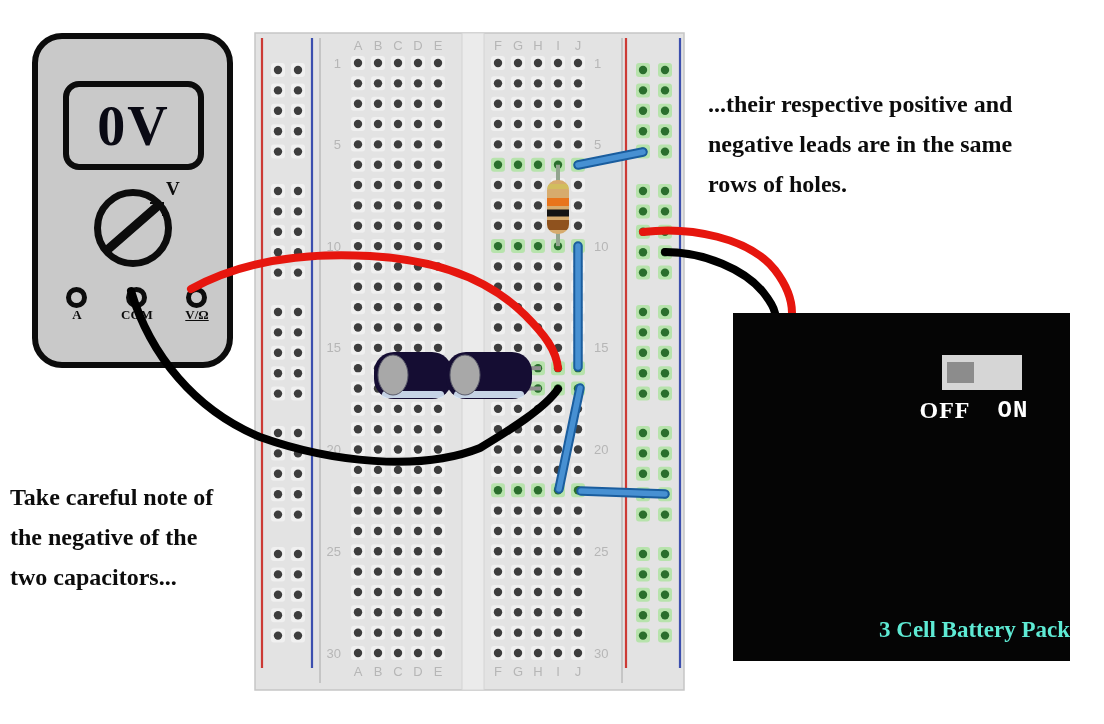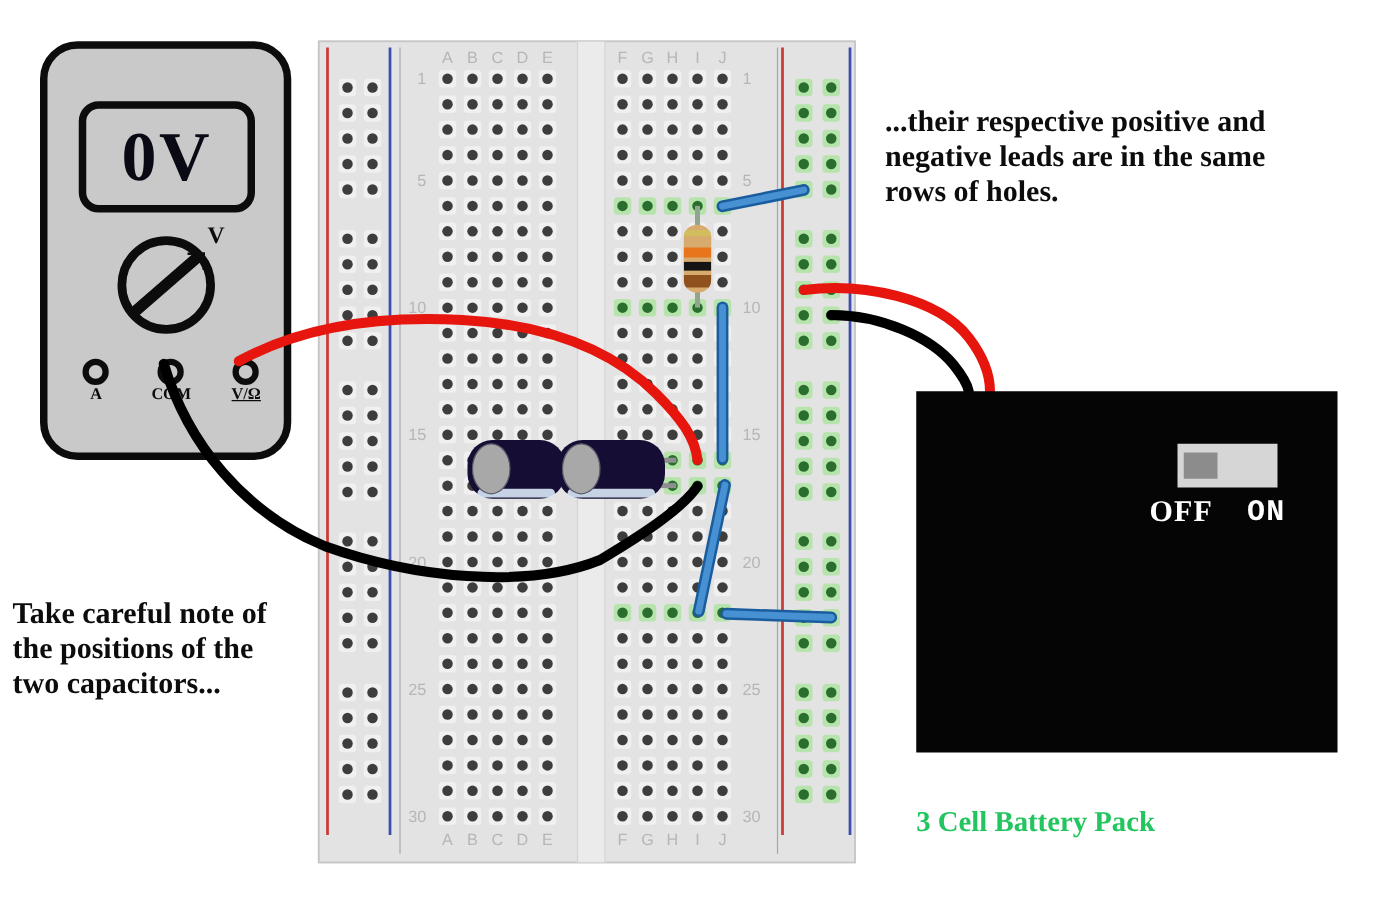--- a/index.html
+++ b/index.html
@@ -19,30 +19,30 @@
   .mm-dial-mark{position:absolute;left:112px;top:163px;width:12px;height:12px;
     border-top:2px solid #0c0c0c;border-right:2px solid #0c0c0c;}
   .mm-dial-label{position:absolute;left:128px;top:139px;font-size:19px;font-weight:bold;color:#0c0c0c;}
   .jack{position:absolute;width:21px;height:21px;border:5px solid #0c0c0c;border-radius:50%;
     box-sizing:border-box;background:#c9c9c9;top:248px;}
   .jack-label{position:absolute;top:268px;width:70px;text-align:center;font-size:13px;
     font-weight:bold;color:#0c0c0c;}
   
   #circuit-svg{position:absolute;left:0;top:0;z-index:2;pointer-events:none;}
   
-  .battery{position:absolute;left:733px;top:313px;width:337px;height:289px;background:#050505;z-index:3;}
+  .battery{position:absolute;left:733px;top:313px;width:337px;height:348px;background:#050505;z-index:3;}
   .switch{position:absolute;left:209px;top:42px;width:80px;height:35px;background:#d6d6d6;}
   .knob{position:absolute;left:5px;top:7px;width:27px;height:21px;background:#8c8c8c;}
   .sw-label{position:absolute;top:84px;width:60px;text-align:center;color:#fff;
     font-size:24px;font-weight:bold;letter-spacing:1px;}
   .off{left:182px;} .on{left:250px;font-family:Liberation Mono, monospace;}
-  .btitle{position:absolute;left:0;top:332px;width:100%;text-align:left;color:#22c55e;
+  .btitle{position:absolute;left:0;top:304px;width:100%;text-align:right;color:#5eead4;
     font-size:23px;font-weight:bold;}
   
-  .note{position:absolute;color:#0c0c0c;font-size:24px;font-weight:bold;line-height:28px;
+  .note{position:absolute;color:#0c0c0c;font-size:24px;font-weight:bold;line-height:40px;
     white-space:pre-line;z-index:4;}
   .note-tr{left:708px;top:84px;width:390px;}
   .note-bl{left:10px;top:477px;width:280px;}
 </style>
 </head>
 <body>
 
 <div class="stage">
 
   <div class="multimeter">
@@ -942,15 +942,15 @@
     </div>
     <span class="sw-label off">OFF</span>
     <span class="sw-label on">ON</span>
     <div class="btitle">3 Cell Battery Pack</div>
   </div>
 
   <div class="note note-tr">...their respective positive and
 negative leads are in the same
 rows of holes.</div>
   <div class="note note-bl">Take careful note of
-the positions of the
+the negative of the
 two capacitors...</div>
 </div>
 
 </body></html>

